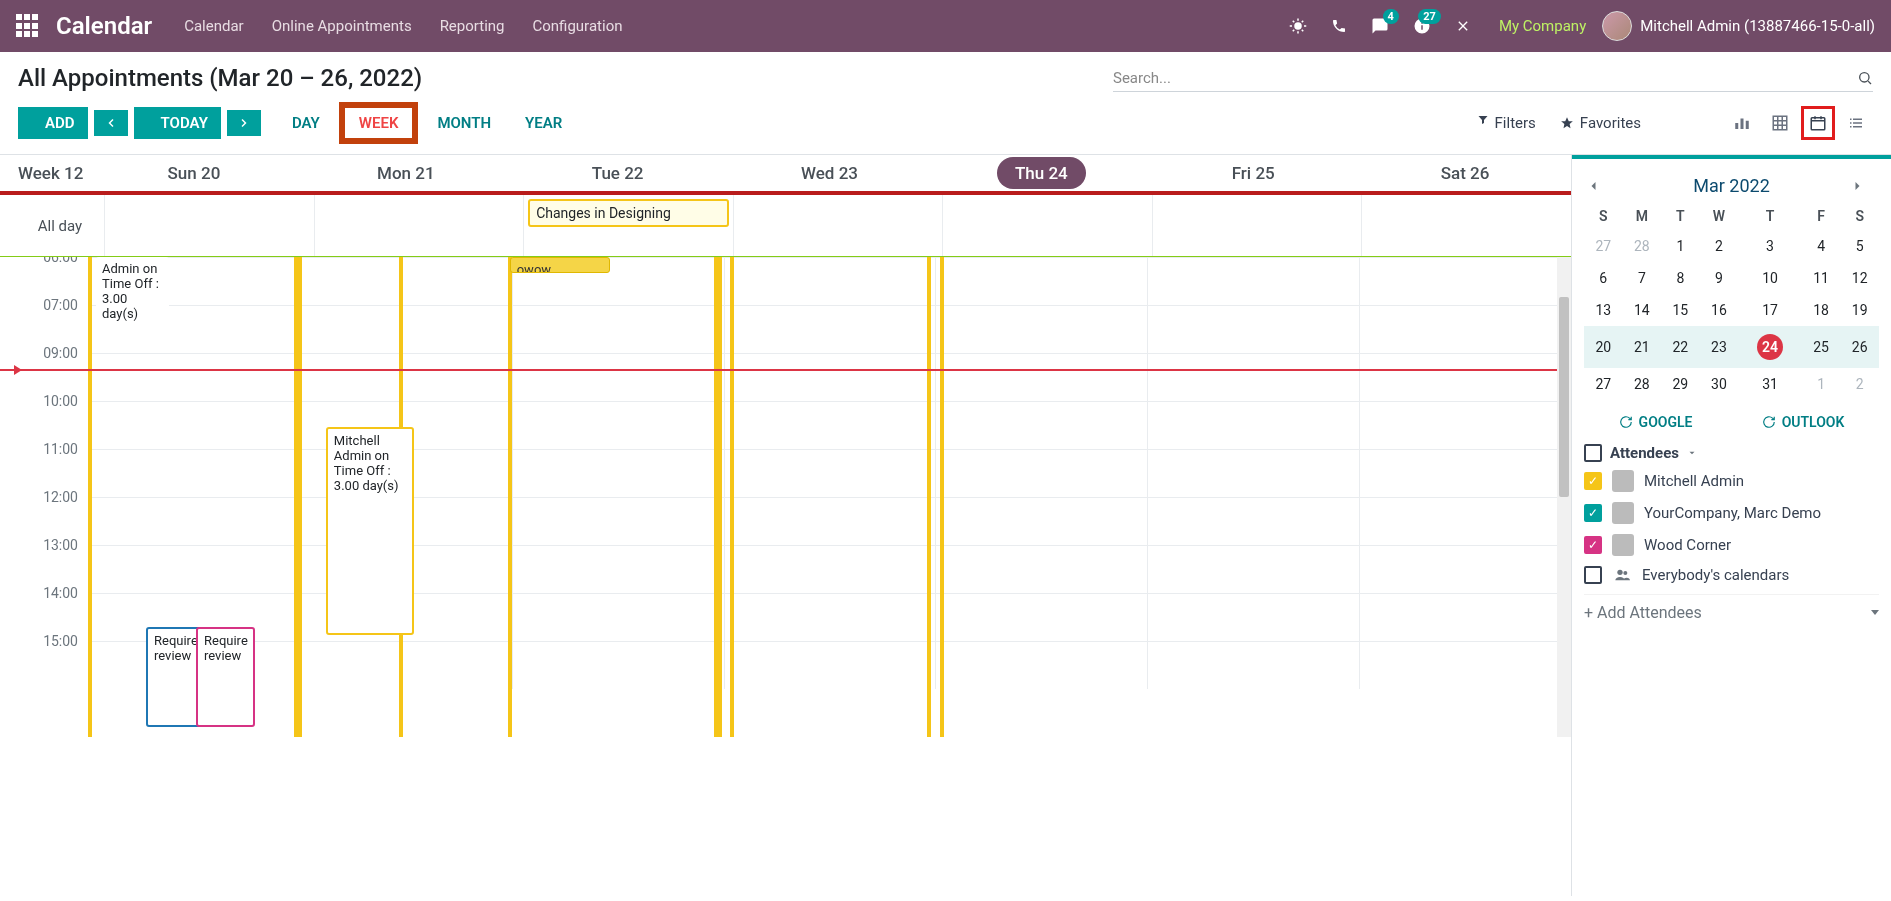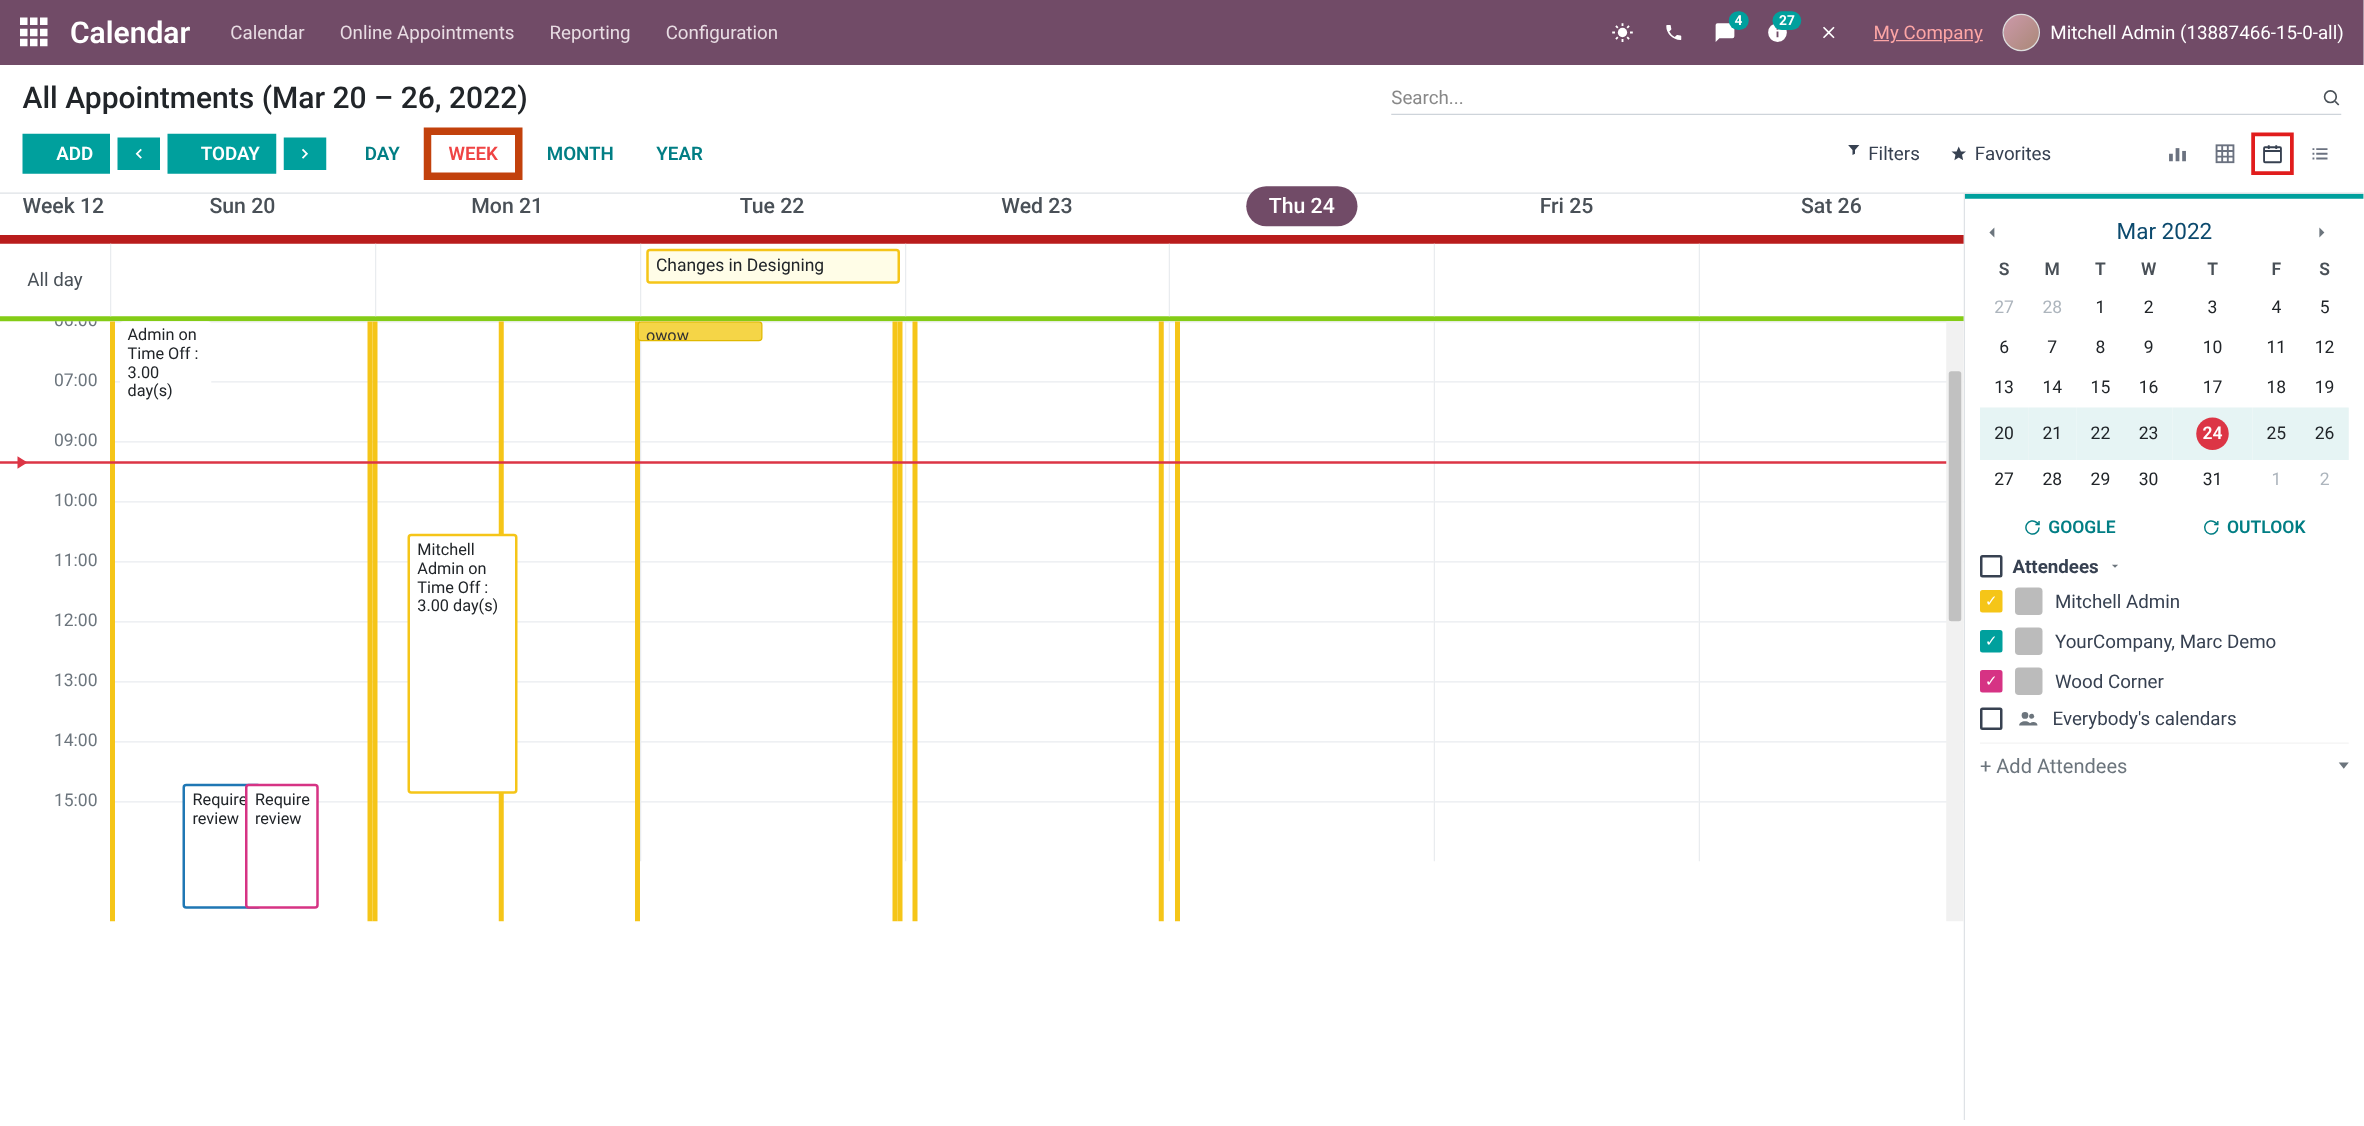--- a/index.html
+++ b/index.html
@@ -7,21 +7,21 @@
 
 
 .top-nav { background: #714B67; color: #fff; height: 52px; display: flex; align-items: center; padding: 0 16px; }
 .top-nav .apps-icon { width: 24px; height: 24px; margin-right: 16px; cursor: pointer; display:flex; flex-wrap:wrap; gap:2px; }
 .top-nav .apps-icon span { width:6px; height:6px; background:#fff; display:block; }
 .top-nav .brand { font-size: 24px; font-weight: 600; margin-right: 32px; }
 .top-nav .menu-item { color: #e8dce3; font-size: 15px; margin-right: 28px; cursor: pointer; }
 .top-nav .spacer { flex: 1; }
 .top-nav .right-icon { margin: 0 12px; position: relative; cursor: pointer; color:#fff; }
 .top-nav .badge { position: absolute; top: -8px; right: -10px; background: #00A09D; color: #fff; border-radius: 10px; font-size: 11px; font-weight:700; padding: 1px 5px; }
-.top-nav .company { color: #fca5a5; margin: 0 16px; font-size: 15px; text-decoration: underline; }
+.top-nav .company { color: #bef264; margin: 0 16px; font-size: 15px; }
 .top-nav .avatar { width: 30px; height: 30px; border-radius: 50%; background: linear-gradient(135deg,#c9a,#a87); margin-right: 8px; border:1px solid #ddd;}
 .top-nav .user { color: #fff; font-size: 15px; }
 
 
 .control-bar { padding: 12px 18px 0 18px; border-bottom: 1px solid #dee2e6; }
 .control-bar .title-row { display: flex; align-items: center; margin-bottom: 10px; }
 .control-bar .title { font-size: 24px; color: #212529; font-weight: 500; flex:1; }
 .control-bar .search { flex: 1; max-width: 760px; border-bottom: 1px solid #ced4da; font-size: 15px; color: #888; padding: 4px 0; display:flex; align-items:center;}
 .control-bar .search-icon { margin-left:auto; color:#495057; }
 
@@ -34,26 +34,26 @@
 .range-btns .btn { color: #017e84; font-weight: 600; padding: 6px 14px; }
 .range-btns .btn.active { border: 6px solid #c2410c; color: #ef4444; background:#fff; }
 .filters-area { margin-left: auto; display: flex; align-items: center; gap: 24px; color: #374151; font-size:15px;}
 .view-switch { display:flex; gap:4px; align-items:center; margin-left: 60px;}
 .view-btn { width: 34px; height: 34px; display:flex; align-items:center; justify-content:center; cursor:pointer; color:#6b7280;}
 .view-btn.highlighted { border: 3px solid #e11d1d; color:#374151;}
 
 
 .main { display: flex; height: calc(100vh - 160px); }
 .calendar-grid { flex: 1; display: flex; flex-direction: column; min-width:0; }
-.day-headers { display: flex; border-bottom: 7px solid #b91c1c; height: 40px; }
+.day-headers { display: flex; border-bottom: 4px solid #b91c1c; height: 40px; align-items:center; }
 .week-label { width: 88px; padding-left: 18px; font-size: 17px; color: #495057; font-weight:500;}
 .day-header { flex: 1; text-align: center; font-size: 17px; font-weight: 500; color: #495057; }
 .day-header.today span { background: #714B67; color: #fff; padding: 6px 18px; border-radius: 20px; }
 
-.allday-row { display: flex; border-bottom: 4px solid #84cc16; min-height: 62px; }
+.allday-row { display: flex; border-bottom: 1px solid #84cc16; min-height: 62px; padding-left: 16px; }
 .allday-label { width: 88px; display:flex; align-items:center; justify-content:center; font-size: 15px; color: #495057;}
 .allday-cell { flex: 1; border-left: 1px solid #e9ecef; padding: 4px; position:relative;}
 .allday-event { border: 2px solid #f5c518; background: #fffde7; border-radius: 3px; padding: 4px 6px; font-size: 14px; color: #212529; }
 
 .time-grid { flex: 1; overflow-y: auto; position: relative; }
 .time-grid-inner { position: relative; }
 .hour-row { display: flex; height: 48px; }
 .hour-label { width: 88px; text-align: right; padding-right: 10px; font-size: 14px; color: #6c757d; position:relative; top:-8px;}
 .hour-cells { flex: 1; display: flex; }
 .hour-cell { flex: 1; border-left: 1px solid #e9ecef; border-top: 1px solid #e9ecef; }

